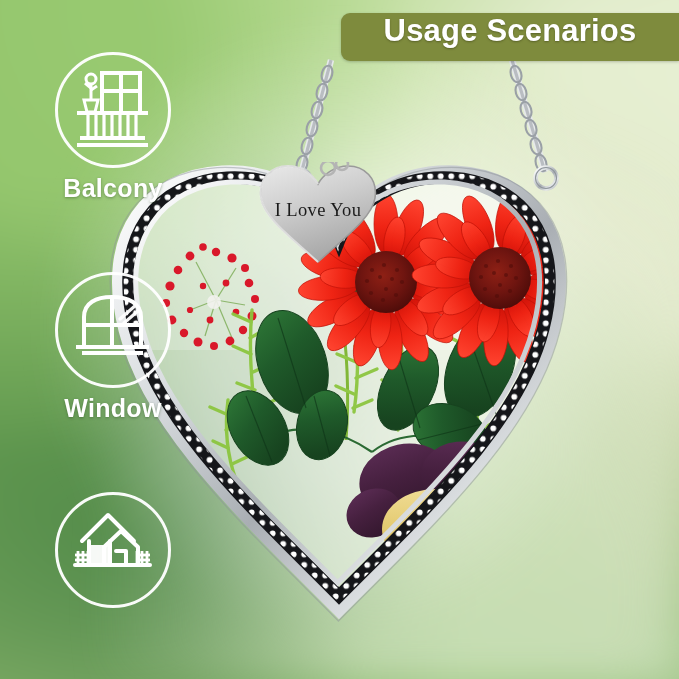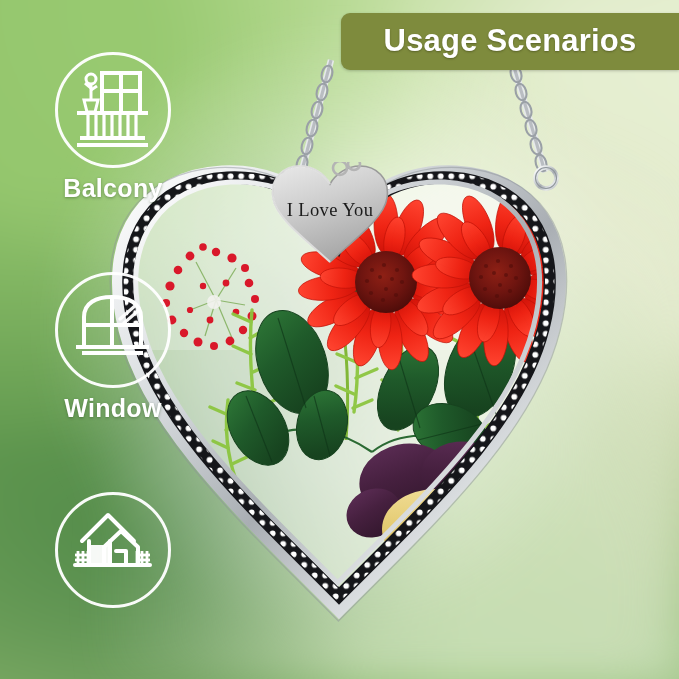--- a/index.html
+++ b/index.html
@@ -44,26 +44,26 @@
       radial-gradient(ellipse at 72% 88%, rgba(238,244,226,.45) 0 20%, rgba(255,255,255,0) 58%);
     filter: blur(18px);
   }
 
   
   #banner {
     position: absolute;
     left: 341px;
     top: 13px;
     width: 338px;
-    height: 57px;
+    height: 48px;
     background: #7e8b3d;
     border-top-left-radius: 9px;
     border-bottom-left-radius: 9px;
     display: flex;
-    align-items: center;
+    align-items: flex-start;
     justify-content: center;
     box-shadow: 0 1px 3px rgba(0,0,0,.22);
   }
   #banner-text {
     color: #ffffff;
     font-size: 31px;
     font-weight: bold;
     letter-spacing: .2px;
     white-space: nowrap;
     text-shadow: 0 1px 2px rgba(60,66,24,.55);
@@ -97,21 +97,21 @@
   }
   #scenario-0 { top: 52px; }
   #scenario-1 { top: 272px; }
   #scenario-2 { top: 492px; }
 
   
   #suncatcher { position: absolute; left: 0; top: 0; width: 679px; height: 679px; }
 
   #charm {
     position: absolute;
-    left: 268px;
+    left: 256px;
     top: 162px;
     width: 124px;
     height: 104px;
   }
   #charm-text {
     position: absolute;
     left: 0;
     top: 38px;
     width: 124px;
     text-align: center;

